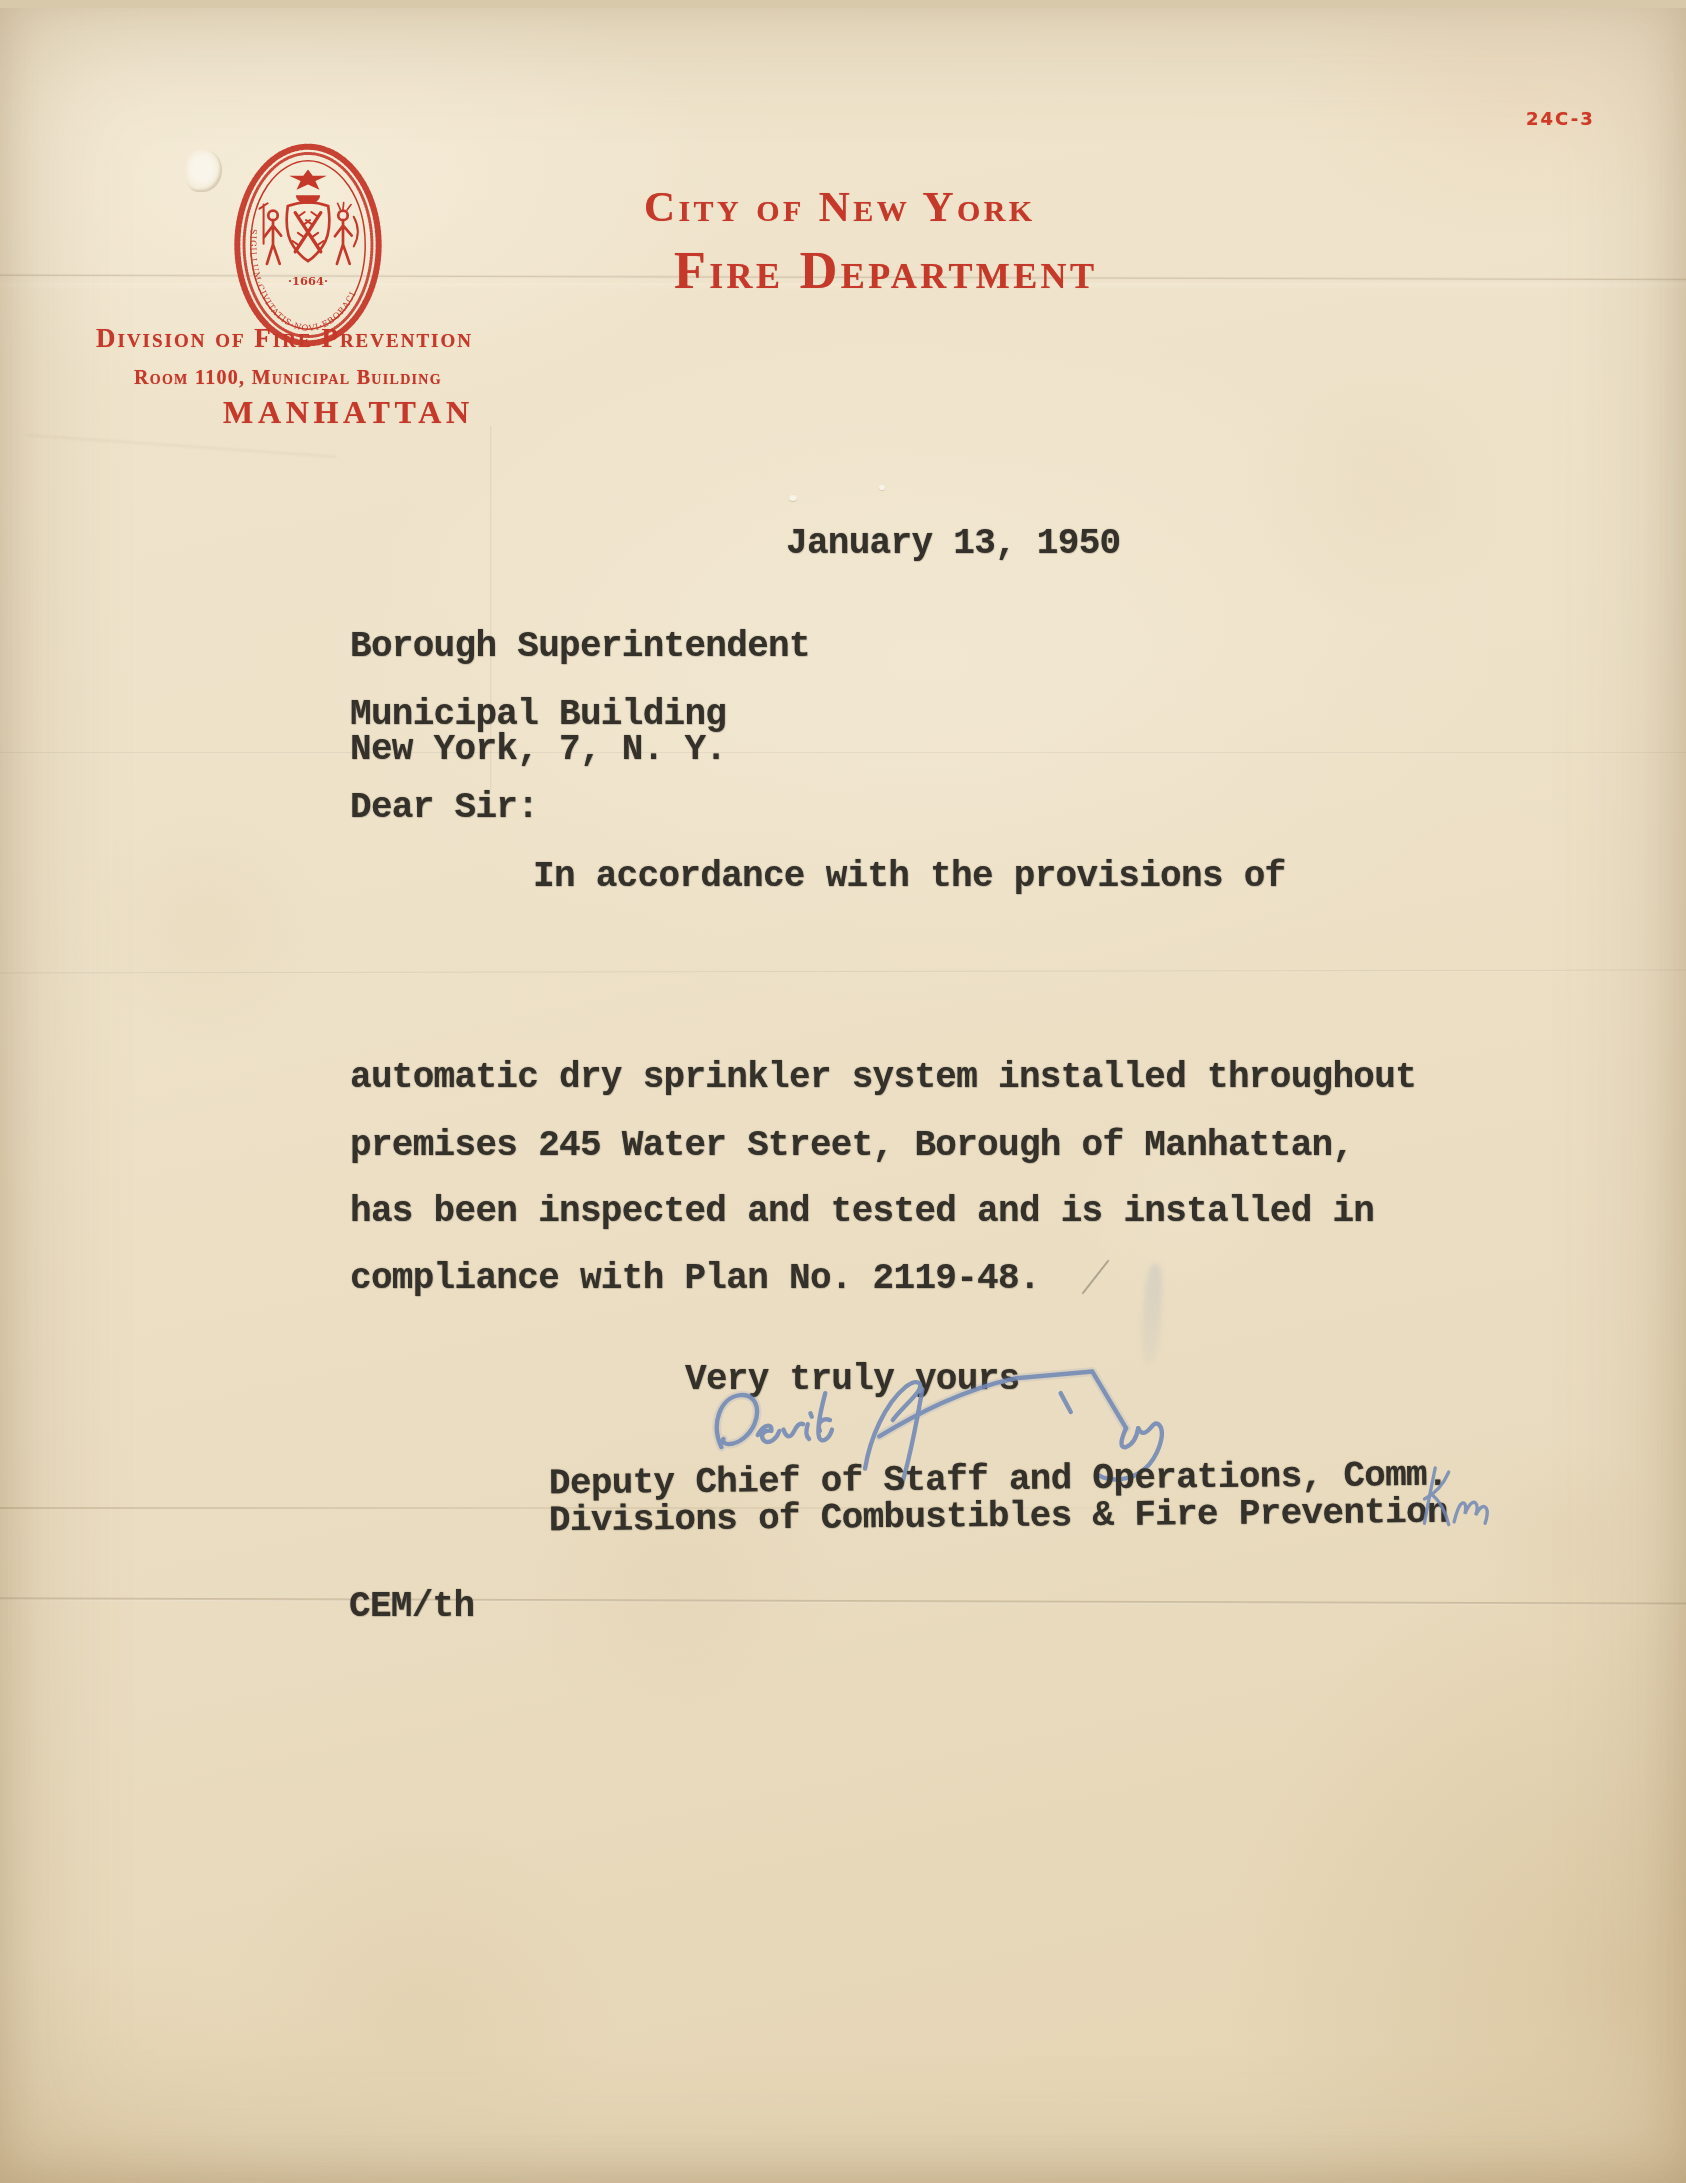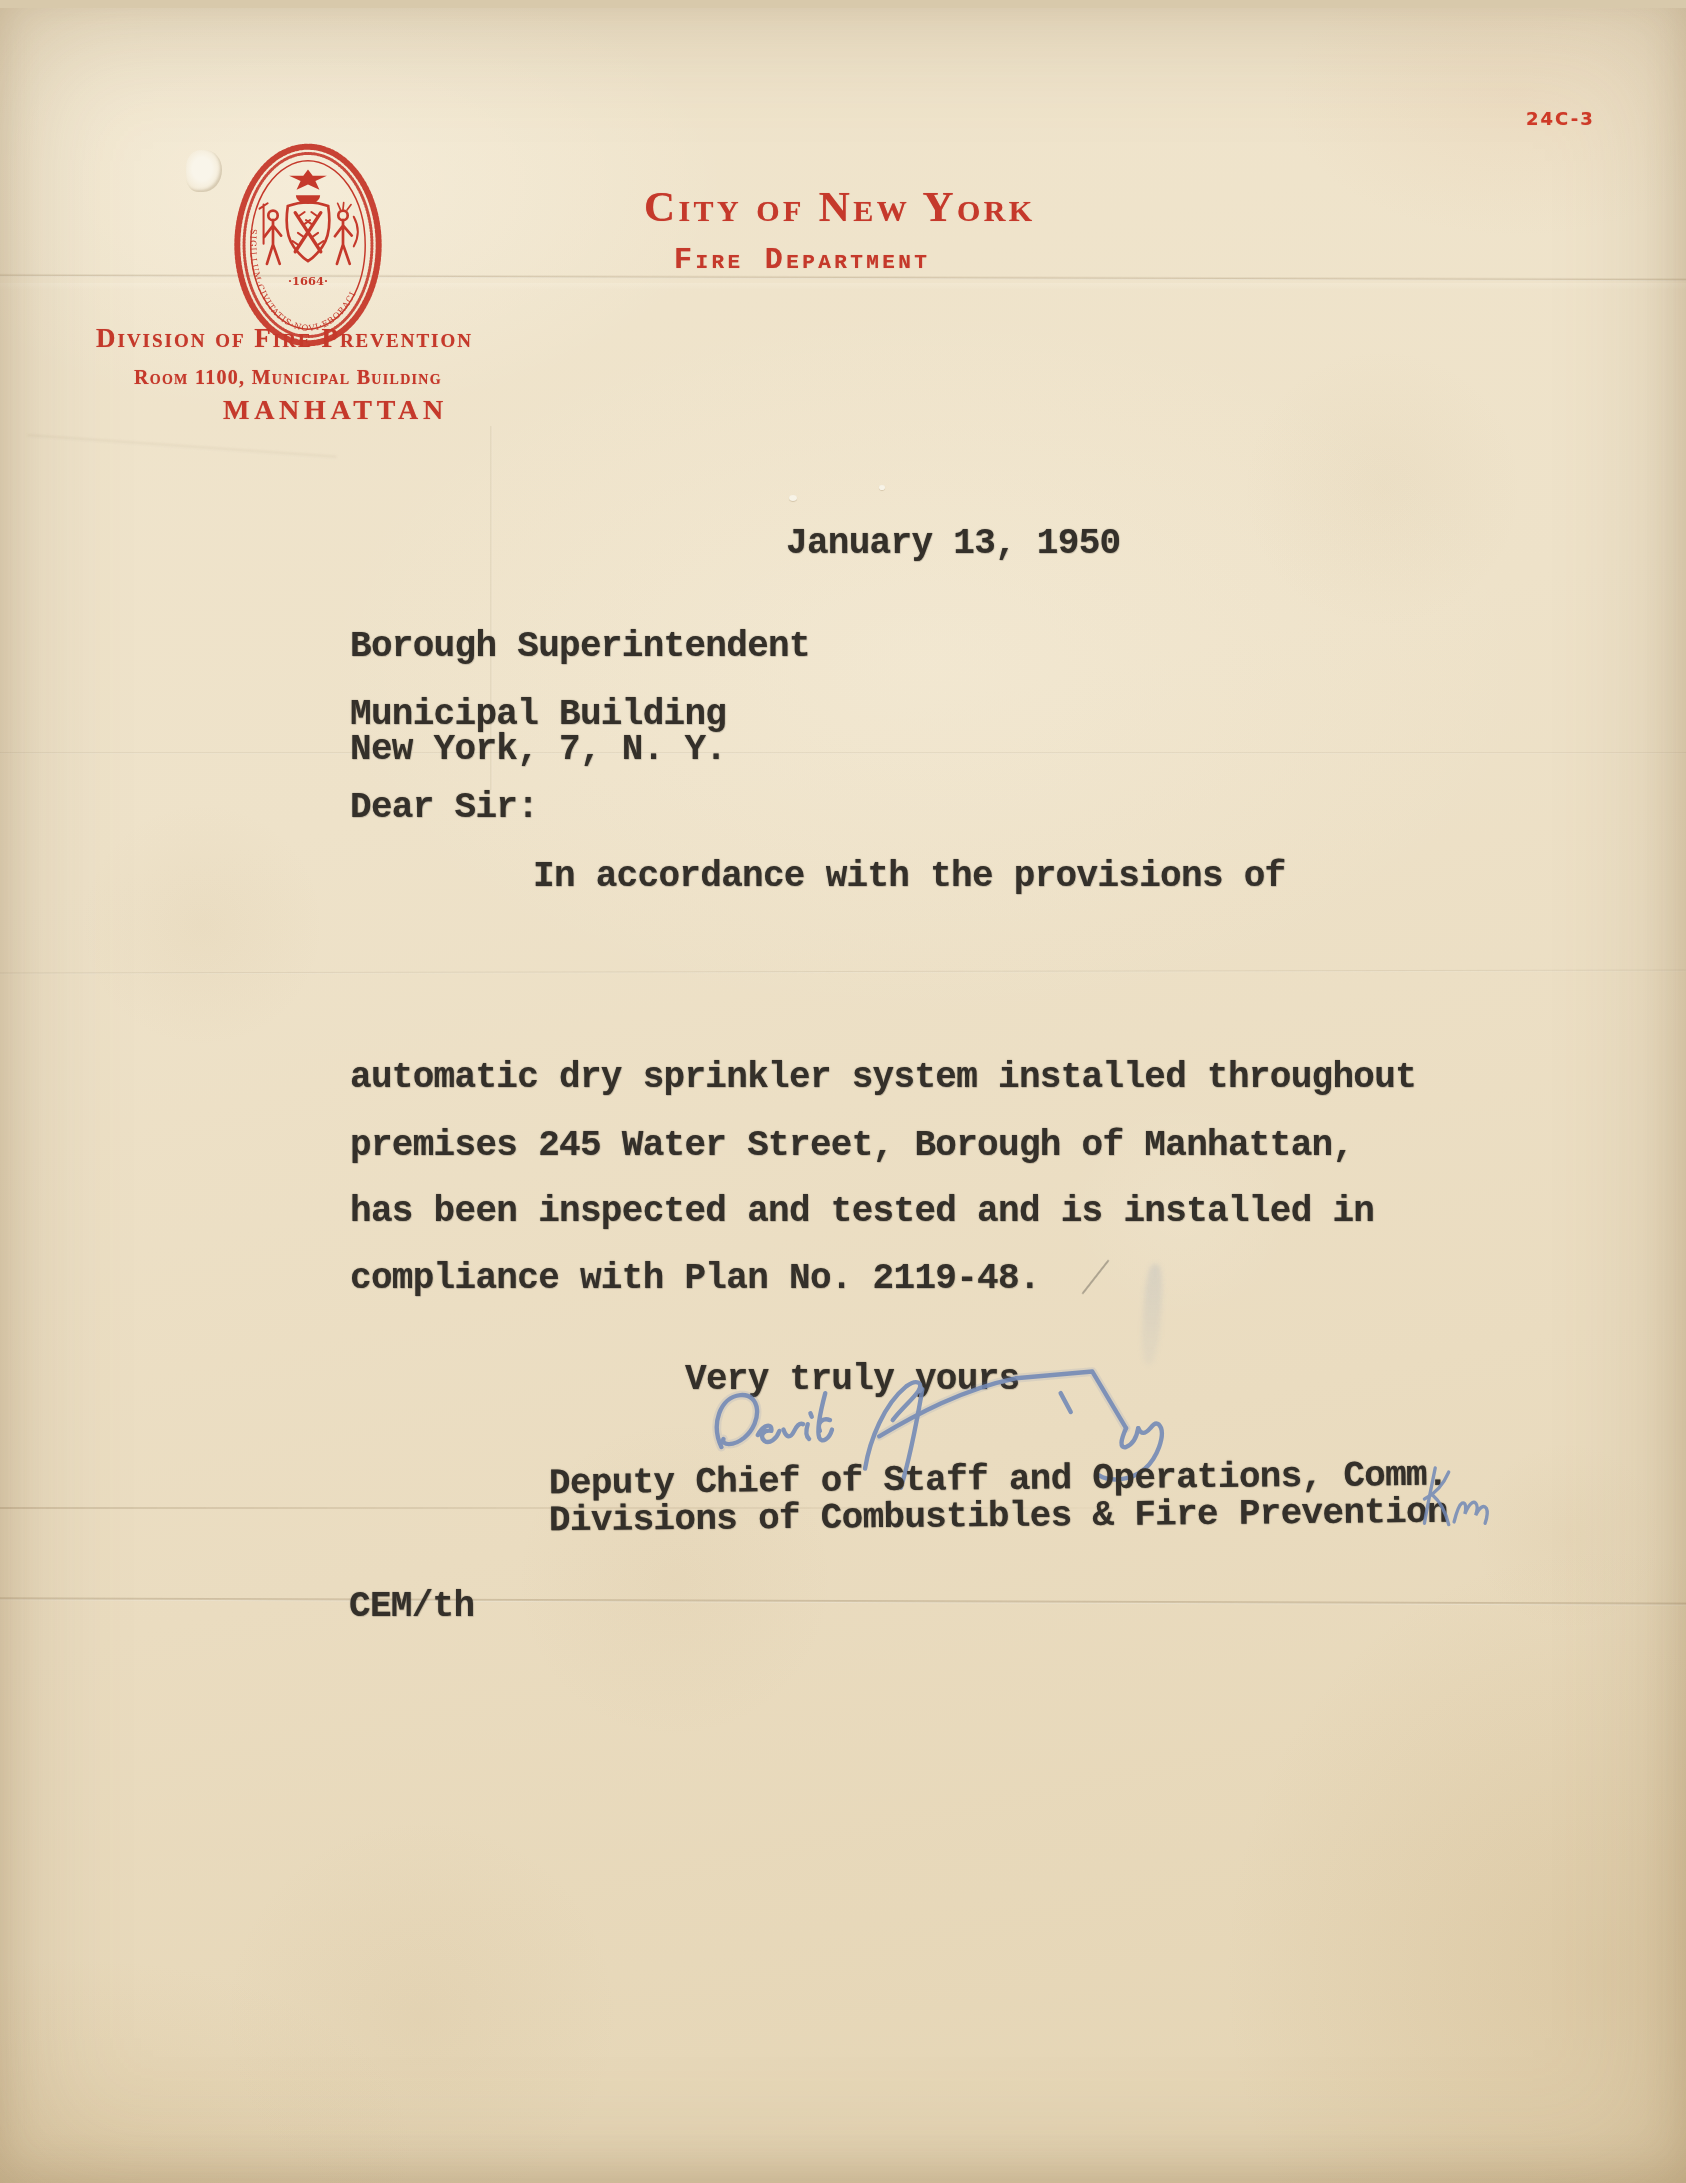--- a/index.html
+++ b/index.html
@@ -26,24 +26,24 @@
       radial-gradient(circle 135px at 93% 70%, rgba(172,138,86,0.06), rgba(172,138,86,0) 70%);}
   .crease{position:absolute;pointer-events:none;}
   .tw{position:absolute;white-space:pre;font-family:"Liberation Mono", monospace;font-weight:700;
       font-size:36px;line-height:1;letter-spacing:-0.7px;color:#34302a;
       text-shadow:0 0 1.3px rgba(48,42,34,0.55), 0.7px 0.7px 0 rgba(48,42,34,0.12);}
   .red-sc{position:absolute;font-family:"Liberation Serif", serif;font-variant:small-caps;font-weight:700;
       color:#c5392b;text-shadow:0 0 0.7px rgba(197,57,43,0.6);white-space:pre;line-height:1;}
   .refnum{position:absolute;left:1526px;top:100px;font-family:"DejaVu Sans", sans-serif;font-weight:700;
       font-size:18px;letter-spacing:2px;color:#d03a28;text-shadow:0 0 0.7px rgba(208,58,40,0.5);}
   .lh-city{left:644px;top:177px;font-size:43px;letter-spacing:3.4px;}
-  .lh-dept{left:674px;top:237px;font-size:30px;letter-spacing:3.4px;font-family:Liberation Mono, monospace;}
+  .lh-dept{left:674px;top:237px;font-size:52px;letter-spacing:3.4px;}
   .lh-div{left:96px;top:317px;font-size:27px;letter-spacing:2px;}
   .lh-room{left:134px;top:359px;font-size:20px;letter-spacing:1.3px;}
-  .lh-boro{left:223px;top:388px;font-family:"Liberation Serif", serif;font-weight:700;font-size:28px;
+  .lh-boro{left:223px;top:388px;font-family:"Liberation Serif", serif;font-weight:700;font-size:32px;
       letter-spacing:4.7px;text-transform:uppercase;}
   .blemish{position:absolute;left:186px;top:142px;width:36px;height:42px;pointer-events:none;
       background:radial-gradient(ellipse at 45% 45%, #f9f5ea 35%, rgba(249,245,234,0) 72%);
       border-radius:46% 54% 60% 40%;box-shadow:inset -2px -2px 2.7px rgba(125,98,58,0.25);}
   .speck{position:absolute;pointer-events:none;background:#f7f3e7;border-radius:50%;box-shadow:0 0.7px 0.7px rgba(125,98,58,0.3);}
   .pencil-mark{position:absolute;left:1074px;top:1268px;width:43px;height:2px;background:rgba(100,95,85,0.45);
       transform:rotate(-52deg);border-radius:1.3px;filter:blur(0.3px);pointer-events:none;}
   .ink-smudge{position:absolute;left:1143px;top:1256px;width:17.5px;height:101px;pointer-events:none;
       background:linear-gradient(to bottom, rgba(110,138,180,0.16), rgba(110,138,180,0.05));
       border-radius:40%;filter:blur(2.7px);transform:rotate(4deg);}

